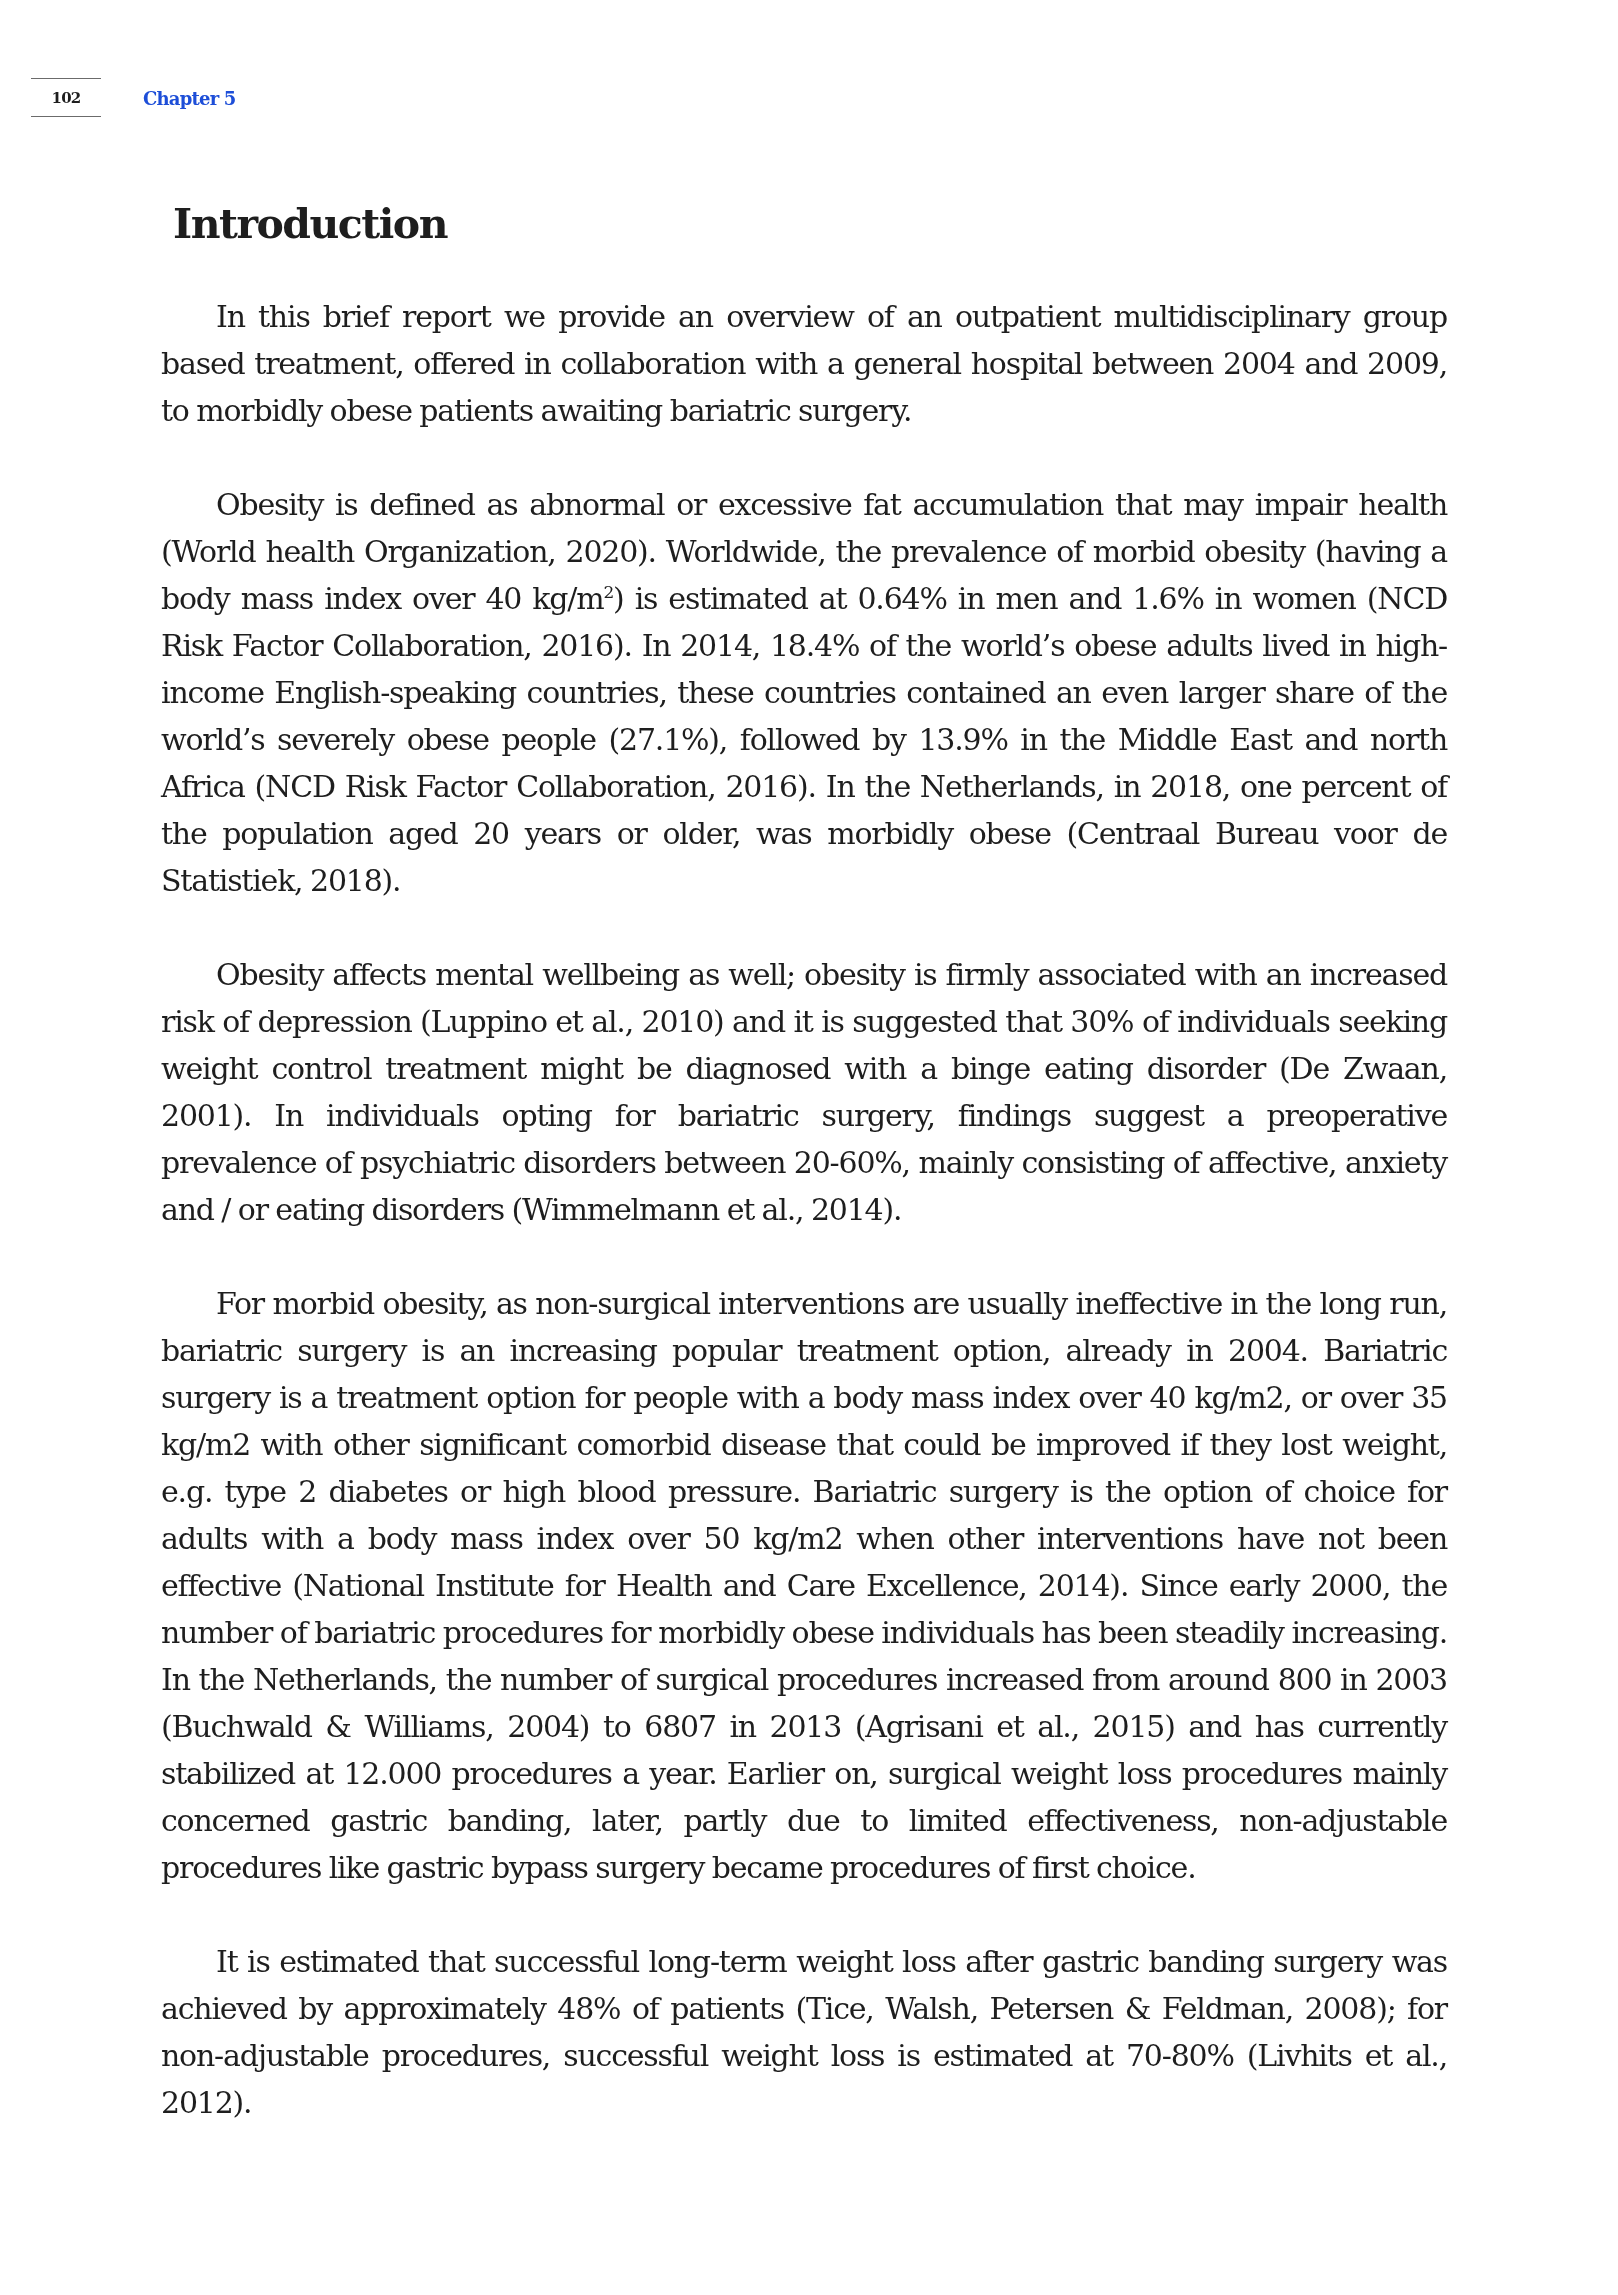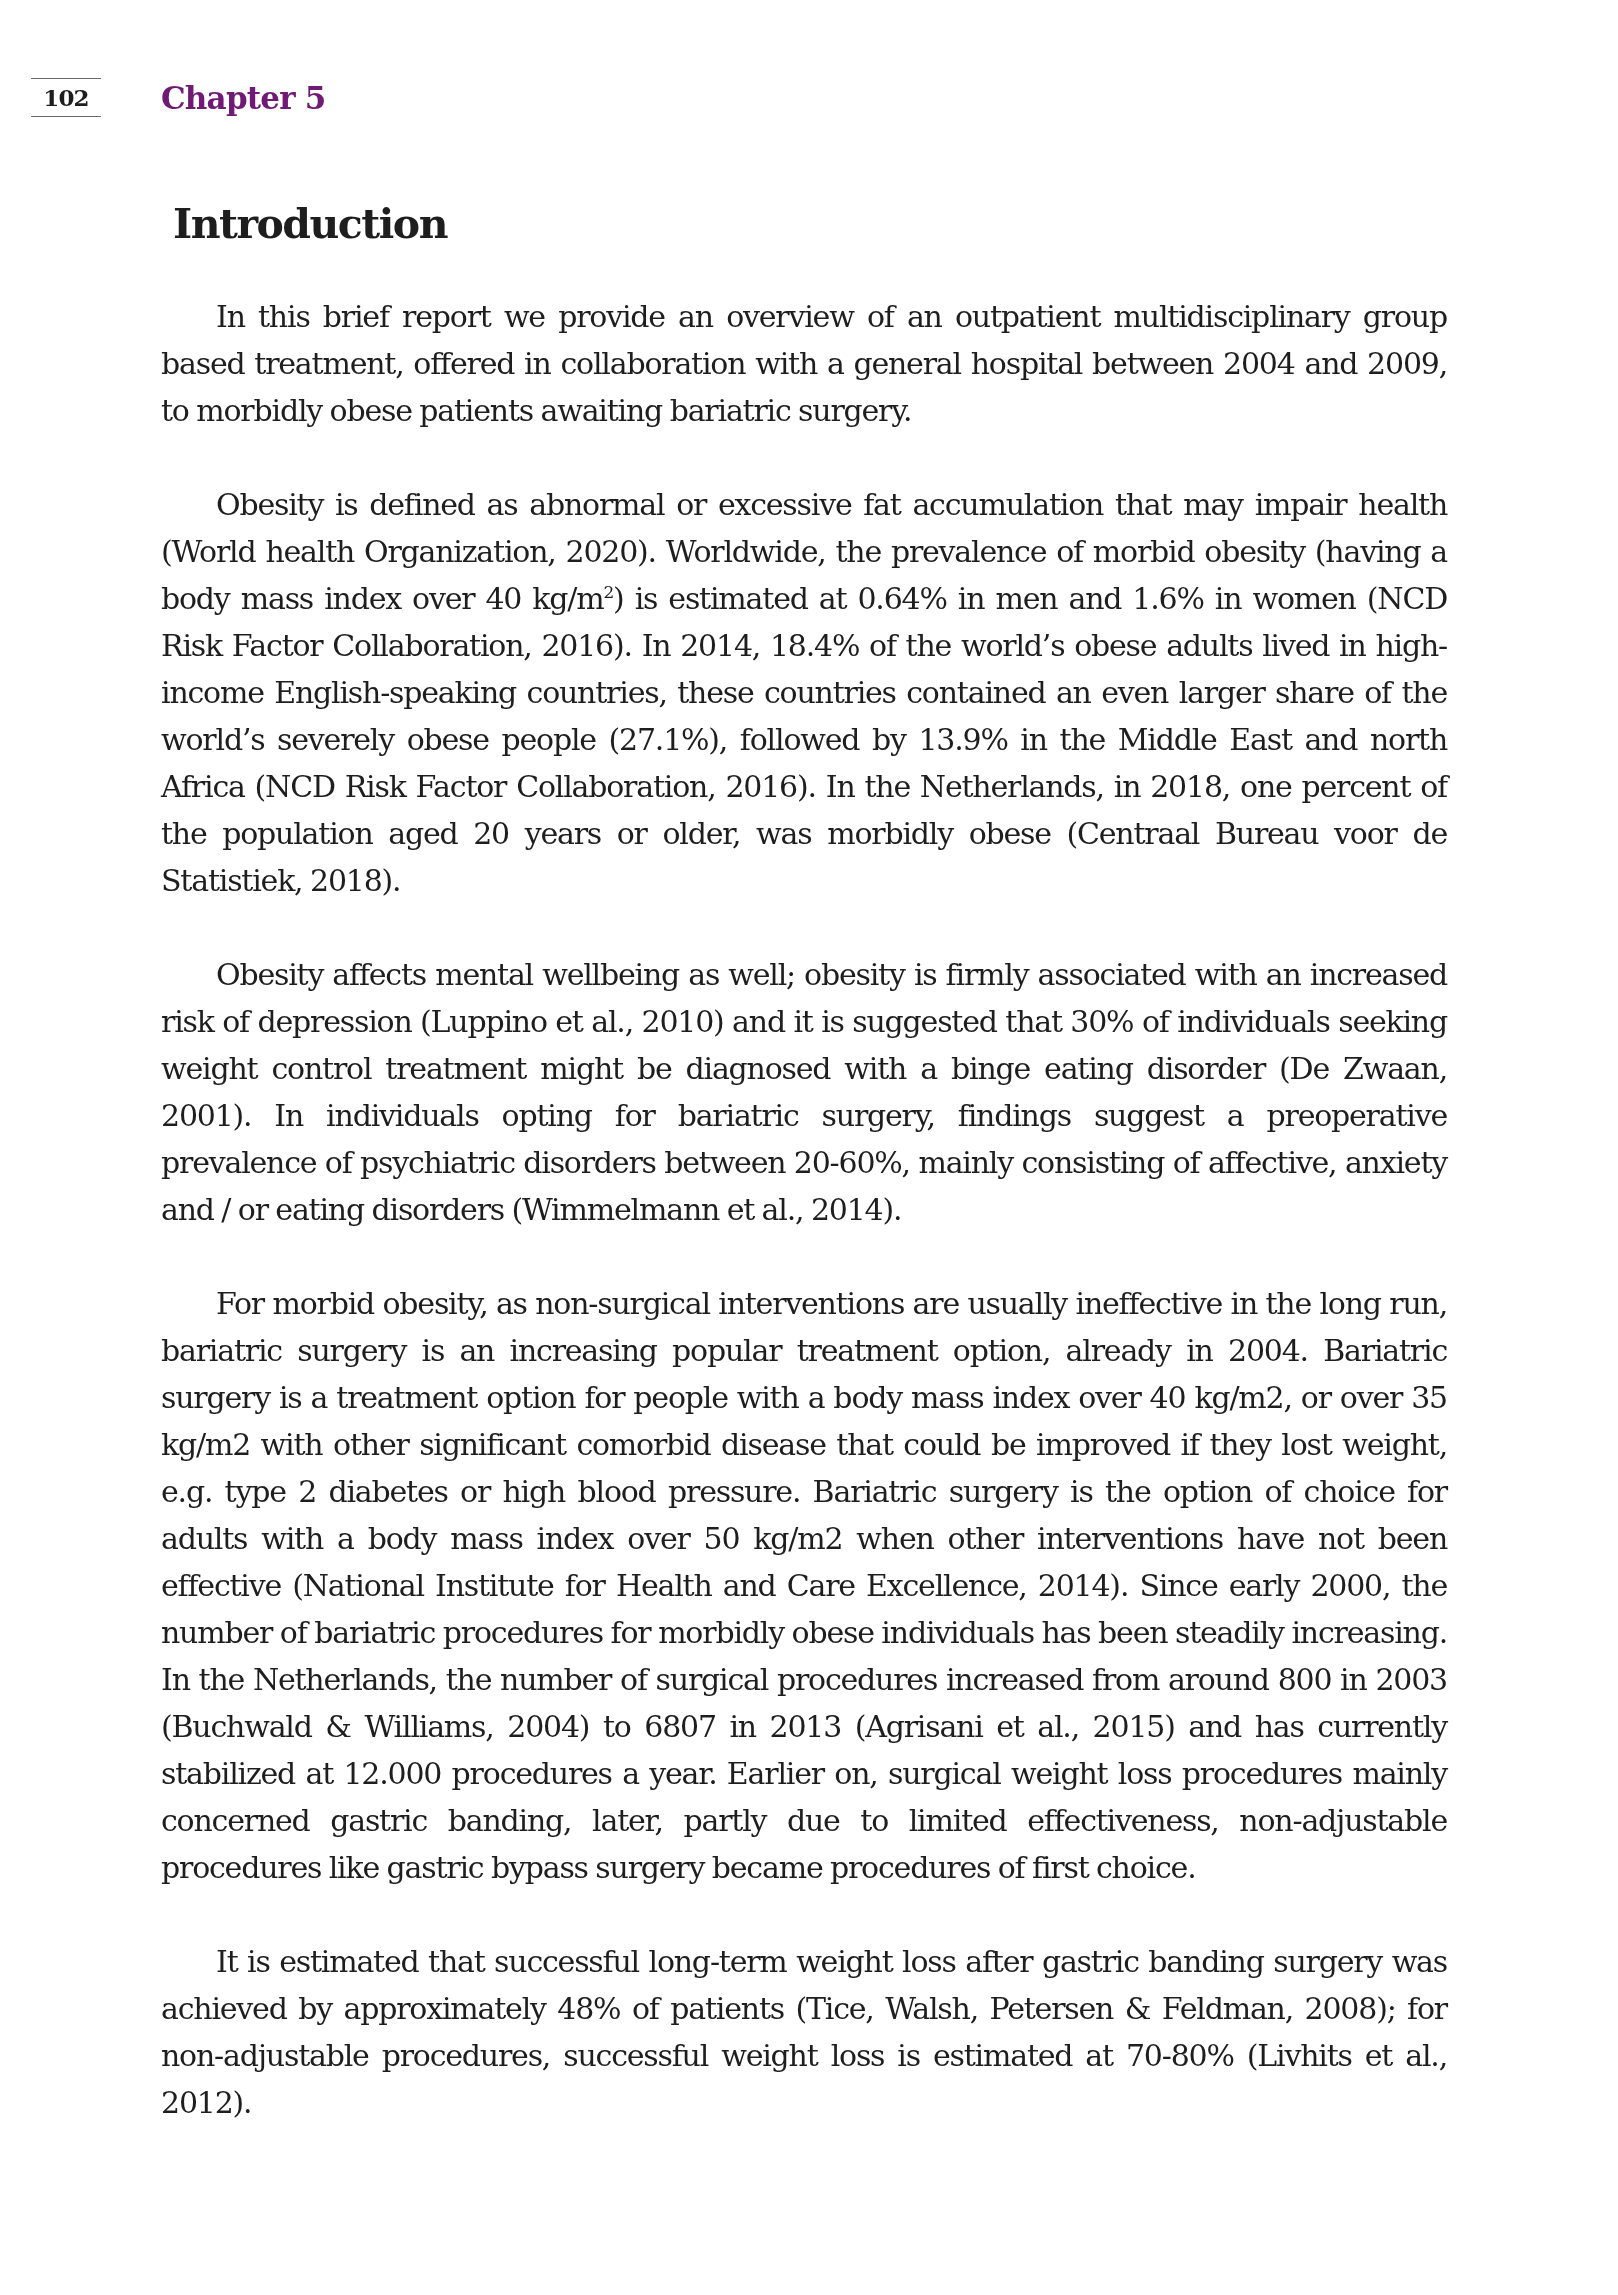--- a/index.html
+++ b/index.html
@@ -21,34 +21,34 @@
       top: 78px;
       width: 70px;
       height: 37px;
       border-top: 1.5px solid #6b6b6b;
       border-bottom: 1.5px solid #6b6b6b;
       display: flex;
       align-items: center;
       justify-content: center;
       font-family: "DejaVu Serif", serif;
       font-weight: bold;
-      font-size: 23px;
+      font-size: 15px;
       color: #1e1e1e;
       letter-spacing: -0.8px;
     }
     .running-head {
       position: absolute;
-      left: 161px;
+      left: 143px;
       top: 80px;
       height: 37px;
       line-height: 37px;
       font-family: "DejaVu Serif", serif;
       font-weight: bold;
-      font-size: 31px;
-      color: #701a75;
+      font-size: 18px;
+      color: #1d4ed8;
       letter-spacing: -0.8px;
     }
     .section-title {
       position: absolute;
       left: 161px;
       top: 188px;
       margin: 12px;
       font-family: "DejaVu Serif", serif;
       font-weight: bold;
       font-size: 41px;

